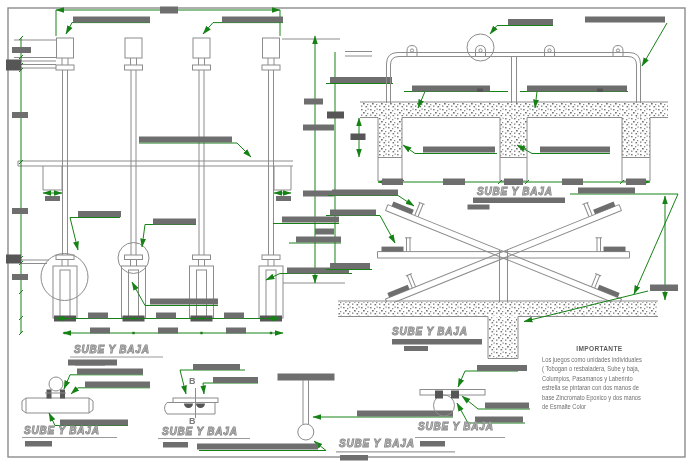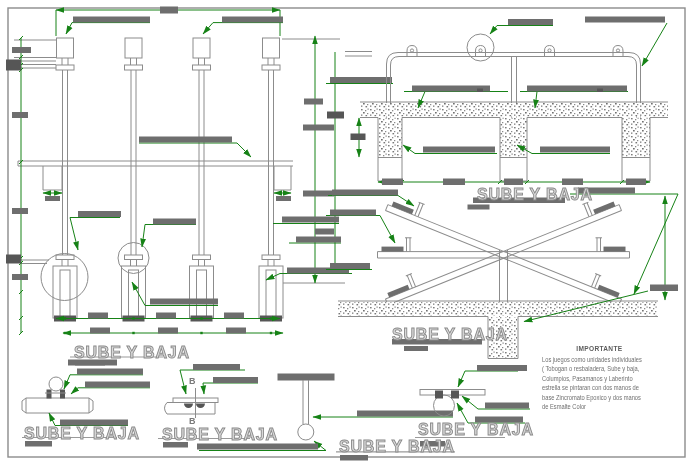--- a/index.html
+++ b/index.html
@@ -6,22 +6,22 @@
   #page{position:relative;width:691px;height:466px;background:#ffffff;overflow:hidden;
         font-family:"Liberation Sans",sans-serif;}
   #cad{position:absolute;left:0;top:0;}
   .ln{stroke:#8c8c8c;stroke-width:1;fill:none;}
   .ln2{stroke:#8c8c8c;stroke-width:1.4;fill:none;}
   .thin{stroke:#9a9a9a;stroke-width:1.2;fill:none;}
   .grn{stroke:#168216;stroke-width:1;fill:none;}
   .blk{fill:#6e6e6e;}
   .blkd{fill:#565656;}
   .gsq{fill:#168216;}
-  .t{position:absolute;font-weight:bold;font-size:16px;letter-spacing:0.8px;white-space:nowrap;
-     color:#d9d9d9;-webkit-text-stroke:0.9px #8a8a8a;}
+  .t{position:absolute;font-weight:bold;font-size:10px;letter-spacing:0.8px;white-space:nowrap;
+     color:#d9d9d9;font-style:italic;-webkit-text-stroke:0.9px #8a8a8a;}
   .bmark{position:absolute;font-weight:bold;font-size:9px;color:#7a7a7a;}
   #note{position:absolute;left:542px;top:344px;width:140px;transform:scaleX(0.82);
         transform-origin:left top;color:#6f6f6f;}
   #note .nh{font-weight:bold;font-size:8px;letter-spacing:0.4px;color:#5c5c5c;
         text-align:center;width:100%;margin-bottom:2px;}
   #note .nl{font-size:7px;line-height:9.4px;white-space:nowrap;}
 </style>
 </head>
 <body>
 

